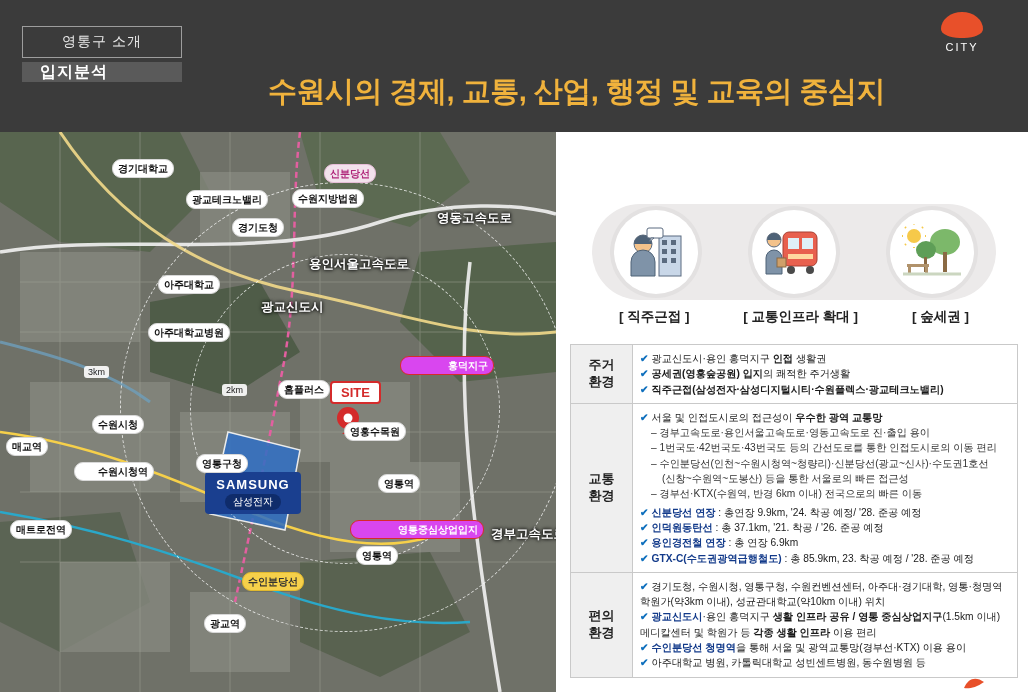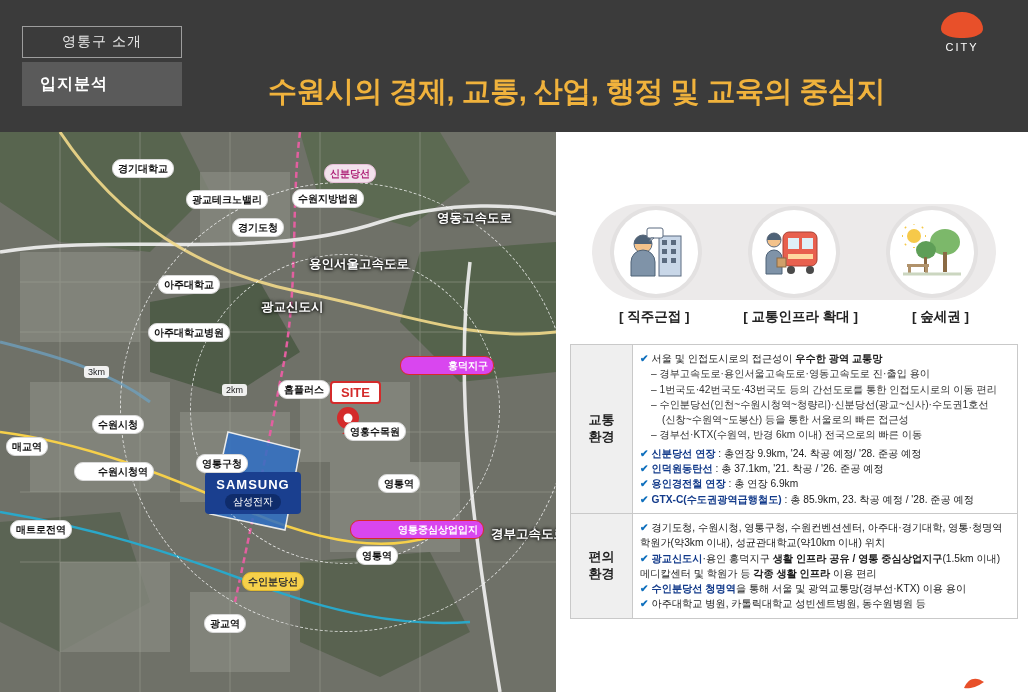--- a/index.html
+++ b/index.html
@@ -17,21 +17,21 @@
     position:absolute; left:0; top:0; width:1028px; height:132px;
     background:#3b3b3b;
   }
   .tab-wrap { position:absolute; left:22px; top:26px; }
   .tab-outline {
     width:160px; height:32px; border:1px solid #9d9d9d;
     color:#e9e9e9; font-size:14px; display:flex; align-items:center;
     justify-content:center; letter-spacing:1px;
   }
   .tab-solid {
-    width:160px; height:44px; background:#5a5a5a; color:#ffffff;
+    width:160px; height:20px; background:#5a5a5a; color:#ffffff;
     font-size:16px; display:flex; align-items:center; padding-left:18px;
     margin-top:4px; letter-spacing:1px; font-weight:bold;
   }
   .head-sub {
     position:absolute; left:254px; top:42px;
     color:#e7e7e7; font-size:15.5px; letter-spacing:-0.3px;
   }
   .head-title {
     position:absolute; left:268px; top:72px;
     color:#f0b23c; font-size:29px; font-weight:bold; letter-spacing:-0.5px;
@@ -283,20 +283,28 @@
   </div>
 
   <div class="kw-labels">
     <span>[ 직주근접 ]</span>
     <span>[ 교통인프라 확대 ]</span>
     <span>[ 숲세권 ]</span>
   </div>
 
   <table class="info">
     <tbody>
+        <tr>
+      <td class="cat">주거<br>환경</td>
+      <td class="body">
+        <span class="row chk">광교신도시·용인 흥덕지구 <span class="b">인접</span> 생활권</span>
+        <span class="row chk"><span class="b">공세권(영흥숲공원) 입지</span>의 쾌적한 주거생활</span>
+        <span class="row chk"><span class="b">직주근접(삼성전자·삼성디지털시티·수원플렉스·광교테크노밸리)</span></span>
+      </td>
+    </tr>
     <tr>
       <td class="cat">교통<br>환경</td>
       <td class="body">
         <span class="row chk">서울 및 인접도시로의 접근성이 <span class="b">우수한 광역 교통망</span></span>
         <span class="dash">– 경부고속도로·용인서울고속도로·영동고속도로 진·출입 용이</span>
         <span class="dash">– 1번국도·42번국도·43번국도 등의 간선도로를 통한 인접도시로의 이동 편리</span>
         <span class="dash">– 수인분당선(인천~수원시청역~청량리)·신분당선(광교~신사)·수도권1호선</span>
         <span class="dash" style="padding-left:22px;">(신창~수원역~도봉산) 등을 통한 서울로의 빠른 접근성</span>
         <span class="dash">– 경부선·KTX(수원역, 반경 6km 이내) 전국으로의 빠른 이동</span>
         <span class="row chk" style="margin-top:3px;"><span class="navy">신분당선 연장</span> : 총연장 9.9km, '24. 착공 예정/ '28. 준공 예정</span>

